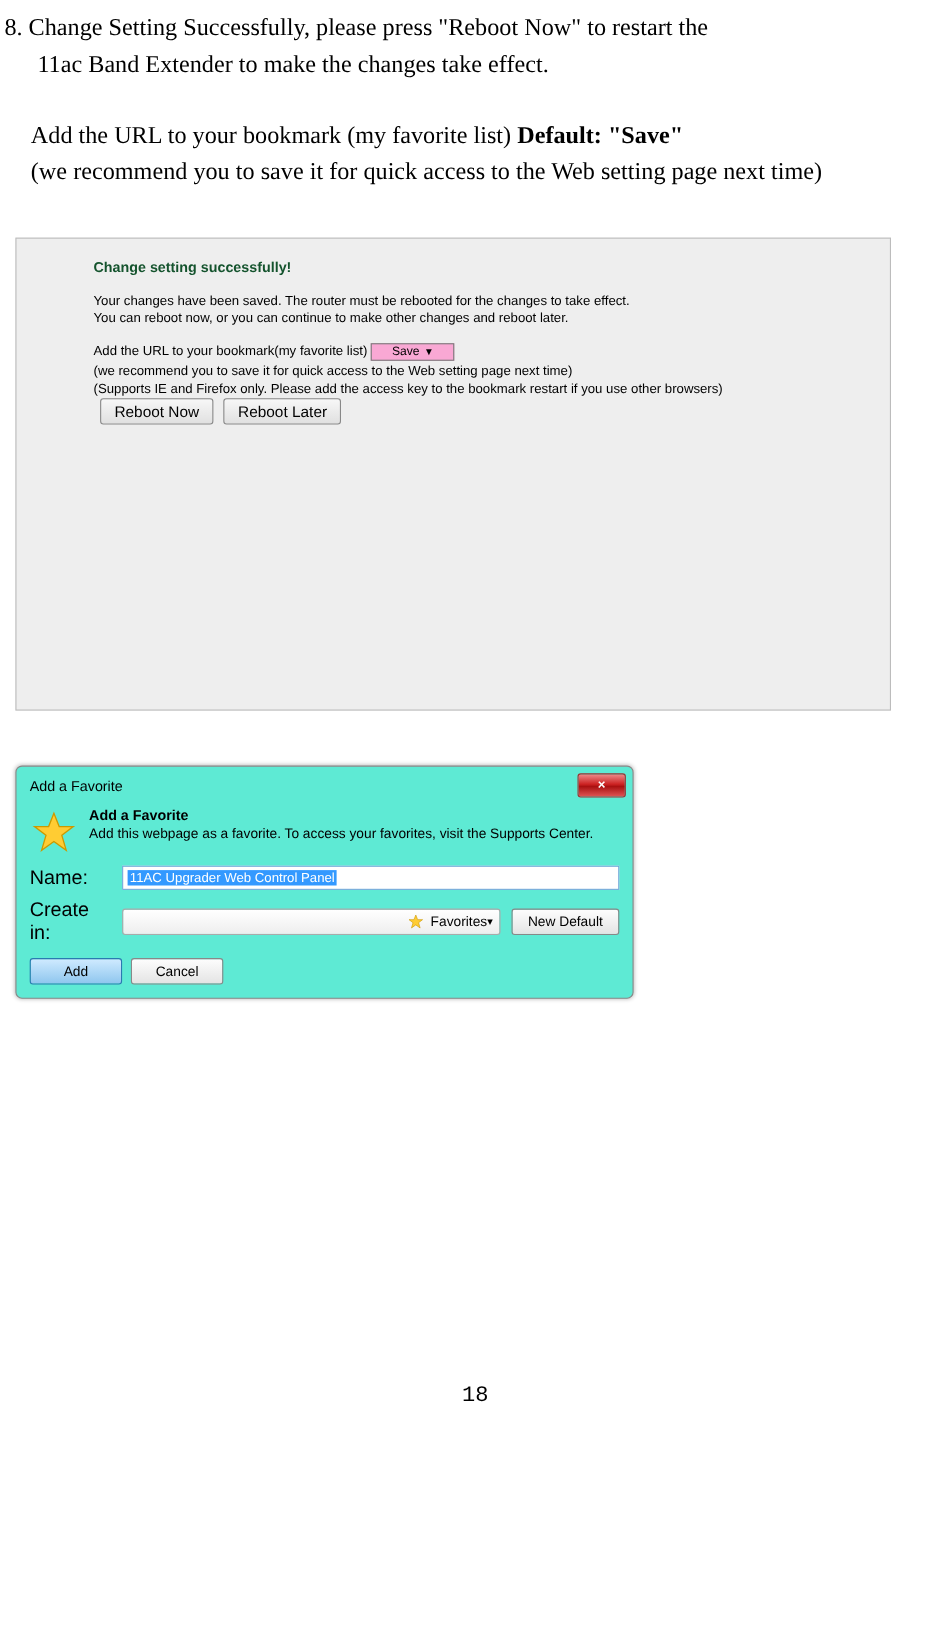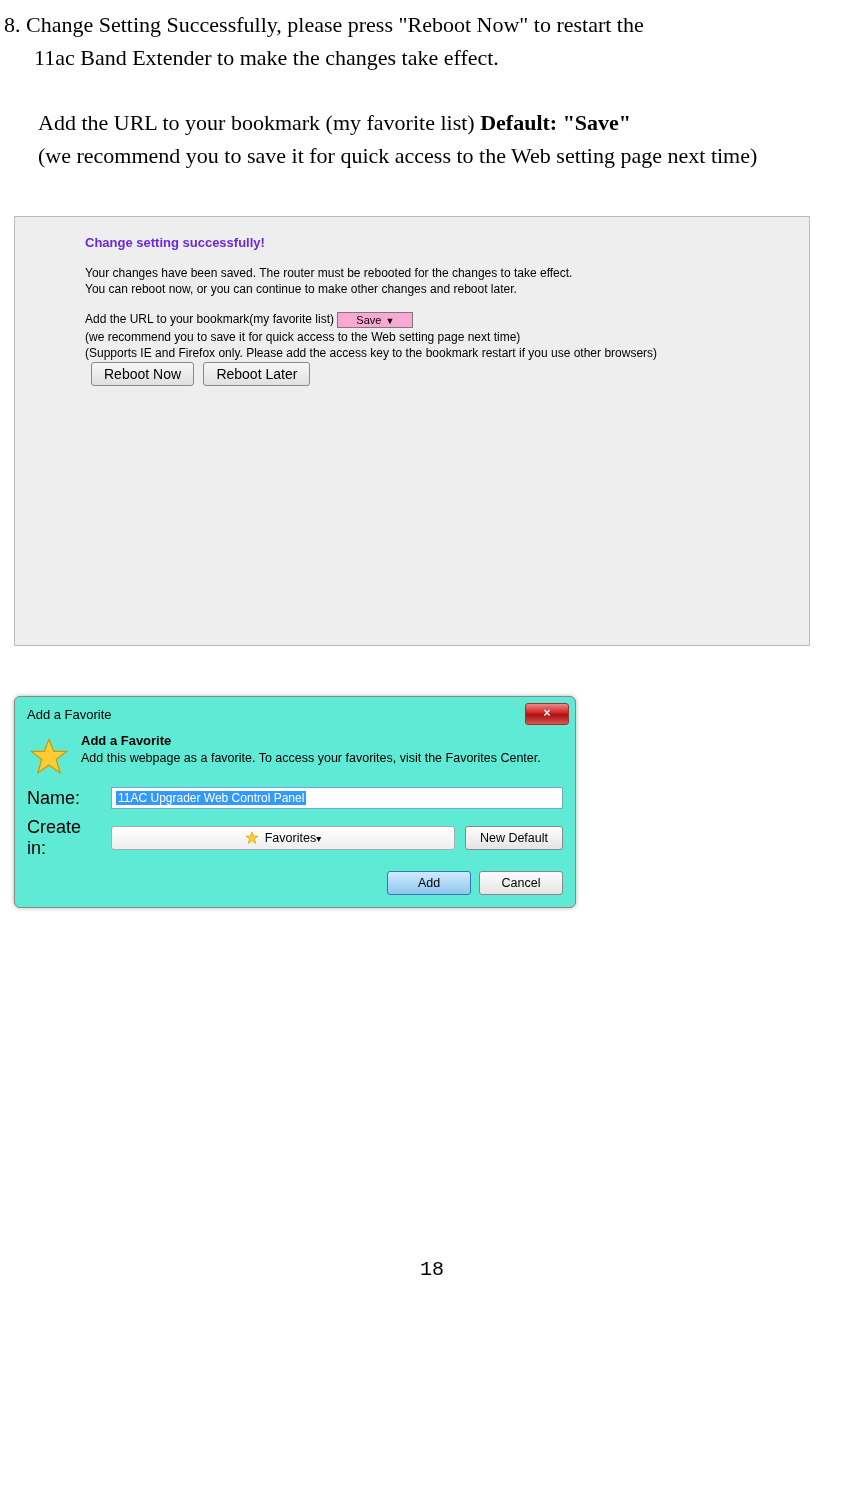--- a/index.html
+++ b/index.html
@@ -15,40 +15,40 @@
     padding: 8px 0 0 0;
   }
   .para1 {
     margin: 0 10px 0 4px;
     line-height: 1.5;
   }
   .para1-line2 {
     padding-left: 30px;
   }
   .para2 {
-    margin: 32px 10px 0 38px;
+    margin: 32px 10px 0 28px;
     line-height: 1.5;
   }
   .bold { font-weight: bold; }
 
   
   .panel1 {
     margin: 44px 0 0 14px;
     width: 796px;
     height: 430px;
     background: #eeeeee;
     border: 1px solid #bcbcbc;
     font-family: Tahoma, Arial, sans-serif;
     font-size: 12px;
     color: #000;
     padding: 18px 0 0 70px;
     box-sizing: border-box;
   }
   .p1-title {
-    color: #6d28d9;
+    color: #14532d;
     font-weight: bold;
     font-size: 13px;
     margin-bottom: 16px;
   }
   .p1-line { margin-bottom: 2px; }
   .p1-gap { height: 14px; }
   .save-select {
     display: inline-block;
     background: #f9a8d4;
     border: 1px solid #7a7a7a;
@@ -146,21 +146,21 @@
   .p2-createin {
     flex: 1;
     height: 24px;
     border: 1px solid #aaa;
     border-radius: 3px;
     background: linear-gradient(#fff, #eee);
     display: flex;
     align-items: center;
     padding: 0 6px;
     box-sizing: border-box;
-    justify-content: center;
+    justify-content: flex-end;
     font-size: 12.5px;
   }
   .fav-mini {
     display: inline-flex;
     align-items: center;
     gap: 6px;
   }
   .ministar {
     width: 14px; height: 14px;
   }
@@ -170,21 +170,21 @@
     border-radius: 3px;
     background: linear-gradient(#fdfdfd, #e4e4e4);
     font-size: 12.5px;
     font-family: "Segoe UI", Tahoma, Arial, sans-serif;
     padding: 0 14px;
     min-width: 84px;
   }
   .btn-newfolder { min-width: 92px; }
   .p2-actions {
     display: flex;
-    justify-content: flex-end;
+    justify-content: flex-start;
     gap: 8px;
     margin-top: 12px;
   }
   .btn-add {
     border: 1px solid #2a7ab0;
     background: linear-gradient(#cfeaff, #8fc6ee);
   }
   .tri { font-size: 10px; }
 
   .page-number {
@@ -237,21 +237,21 @@
         <span>×</span>
       </div>
     </div>
     <div class="p2-body">
       <div class="p2-top">
         <svg class="star-icon" viewBox="0 0 50 50">
           <polygon points="25,3 31,18 47,18 34,28 39,45 25,35 11,45 16,28 3,18 19,18" fill="#ffcc33" stroke="#cc9900" stroke-width="1.5"></polygon>
         </svg>
         <div>
           <div class="p2-heading">Add a Favorite</div>
-          <div class="p2-desc">Add this webpage as a favorite. To access your favorites, visit the Favorites Center.</div>
+          <div class="p2-desc">Add this webpage as a favorite. To access your favorites, visit the Supports Center.</div>
         </div>
       </div>
 
       <div class="p2-form-row">
         <div class="p2-label">Name:</div>
         <div class="p2-name-input">
           <span class="p2-name-sel">11AC Upgrader Web Control Panel</span>
         </div>
       </div>
 

